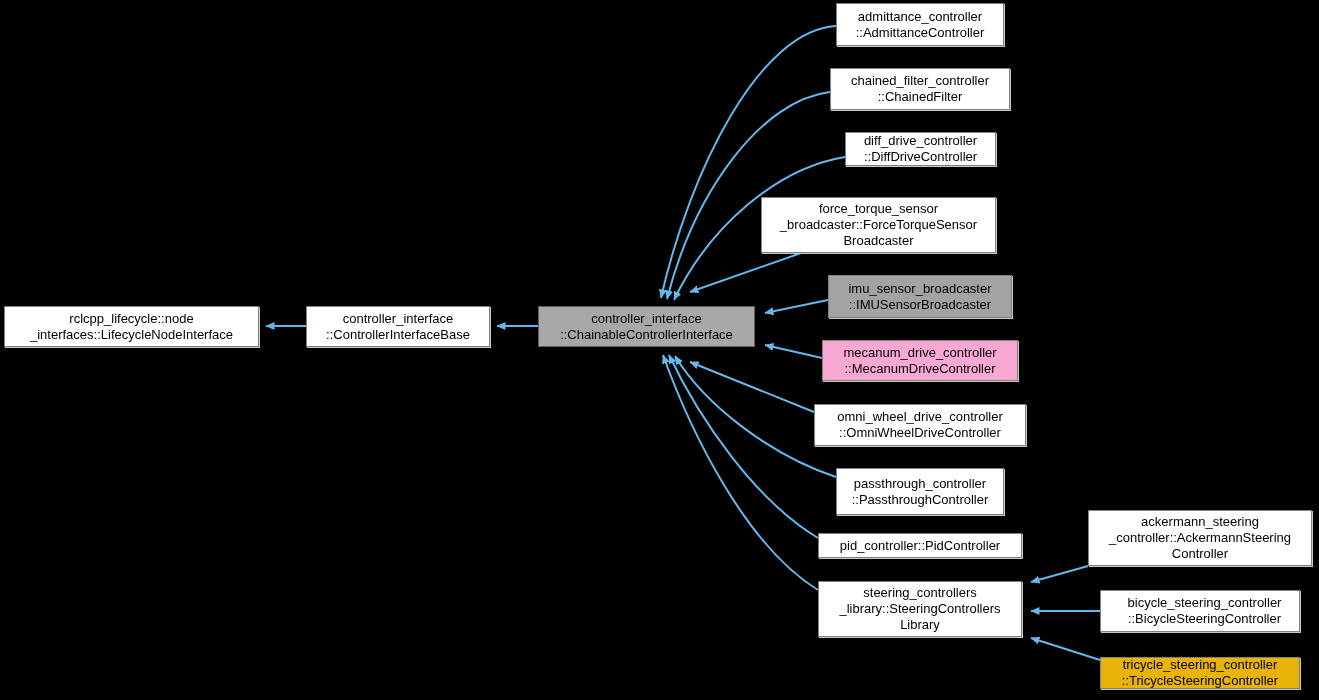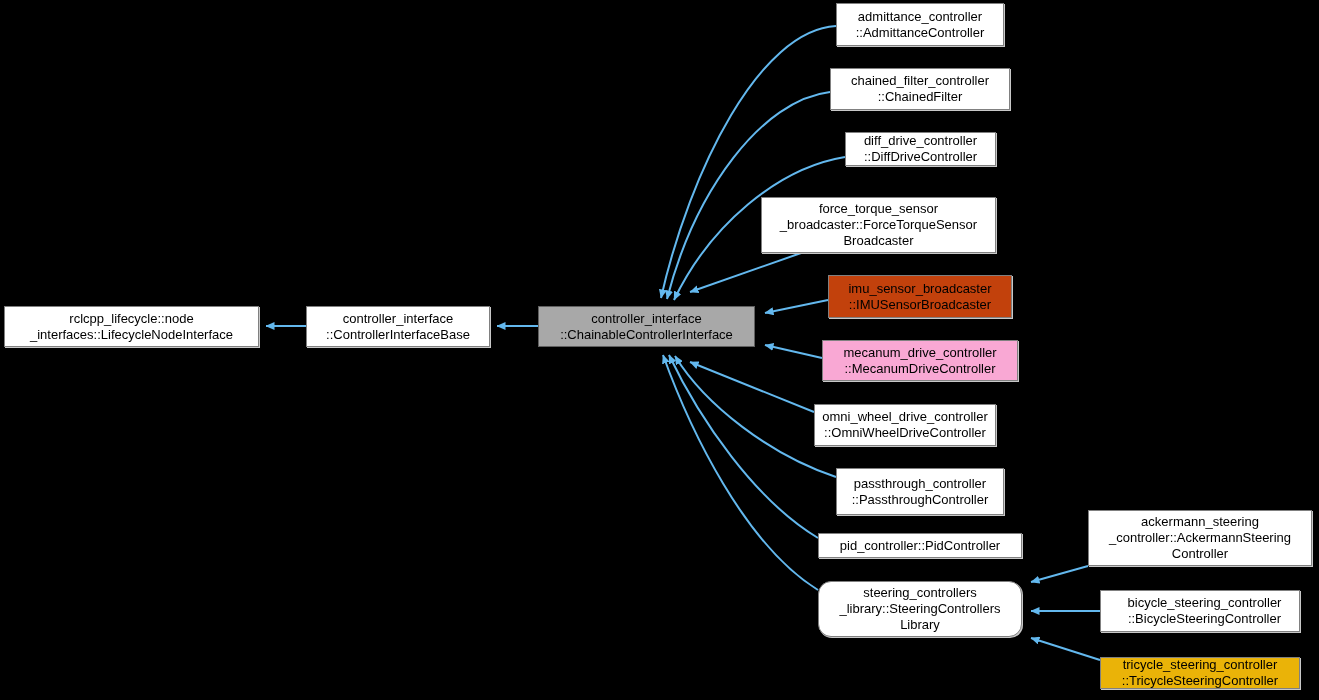--- a/index.html
+++ b/index.html
@@ -70,30 +70,30 @@
 ::ChainableControllerInterface</span></div>
       <div class="node" style="left: 836px; top: 3px; width: 168px; height: 43px; background: rgb(255, 255, 255); border-color: rgb(128, 128, 128);"><span class="label">admittance_controller
 ::AdmittanceController</span></div>
       <div class="node" style="left: 830px; top: 68px; width: 180px; height: 42px; background: rgb(255, 255, 255); border-color: rgb(128, 128, 128);"><span class="label">chained_filter_controller
 ::ChainedFilter</span></div>
       <div class="node" style="left: 845px; top: 132px; width: 151px; height: 34px; background: rgb(255, 255, 255); border-color: rgb(128, 128, 128);"><span class="label">diff_drive_controller
 ::DiffDriveController</span></div>
       <div class="node" style="left: 761px; top: 197px; width: 235px; height: 56px; background: rgb(255, 255, 255); border-color: rgb(128, 128, 128);"><span class="label">force_torque_sensor
 _broadcaster::ForceTorqueSensor
 Broadcaster</span></div>
-      <div class="node" style="left: 828px; top: 275px; width: 184px; height: 43px; background: #c2410c; border-color: rgb(128, 128, 128);"><span class="label">imu_sensor_broadcaster
+      <div class="node" style="left: 828px; top: 275px; width: 184px; height: 43px; background: #a3a3a3; border-color: rgb(128, 128, 128);"><span class="label">imu_sensor_broadcaster
 ::IMUSensorBroadcaster</span></div>
       <div class="node" style="left: 822px; top: 340px; width: 196px; height: 41px; background: #f9a8d4; border-color: rgb(128, 128, 128);"><span class="label">mecanum_drive_controller
 ::MecanumDriveController</span></div>
-      <div class="node" style="left: 814px; top: 404px; width: 182px; height: 42px; background: rgb(255, 255, 255); border-color: rgb(128, 128, 128);"><span class="label">omni_wheel_drive_controller
+      <div class="node" style="left: 814px; top: 404px; width: 212px; height: 42px; background: rgb(255, 255, 255); border-color: rgb(128, 128, 128);"><span class="label">omni_wheel_drive_controller
 ::OmniWheelDriveController</span></div>
       <div class="node" style="left: 836px; top: 468px; width: 168px; height: 47px; background: rgb(255, 255, 255); border-color: rgb(128, 128, 128);"><span class="label">passthrough_controller
 ::PassthroughController</span></div>
       <div class="node" style="left: 818px; top: 533px; width: 204px; height: 25px; background: rgb(255, 255, 255); border-color: rgb(128, 128, 128);"><span class="label">pid_controller::PidController</span></div>
-      <div class="node" style="left: 818px; top: 581px; width: 204px; height: 56px; background: rgb(255, 255, 255); border-color: rgb(128, 128, 128); border-radius: 13px;"><span class="label">steering_controllers
+      <div class="node" style="left: 818px; top: 581px; width: 204px; height: 56px; background: rgb(255, 255, 255); border-color: rgb(128, 128, 128);"><span class="label">steering_controllers
 _library::SteeringControllers
 Library</span></div>
       <div class="node" style="left: 1088px; top: 510px; width: 224px; height: 56px; background: rgb(255, 255, 255); border-color: rgb(128, 128, 128);"><span class="label">ackermann_steering
 _controller::AckermannSteering
 Controller</span></div>
       <div class="node" style="left: 1100px; top: 590px; width: 200px; height: 42px; background: rgb(255, 255, 255); border-color: rgb(128, 128, 128); padding-left: 12px;"><span class="label">bicycle_steering_controller
 ::BicycleSteeringController</span></div>
       <div class="node" style="left: 1100px; top: 657px; width: 200px; height: 32px; background: #eab308; border-color: rgb(128, 128, 128);"><span class="label">tricycle_steering_controller
 ::TricycleSteeringController</span></div>
     </div>

